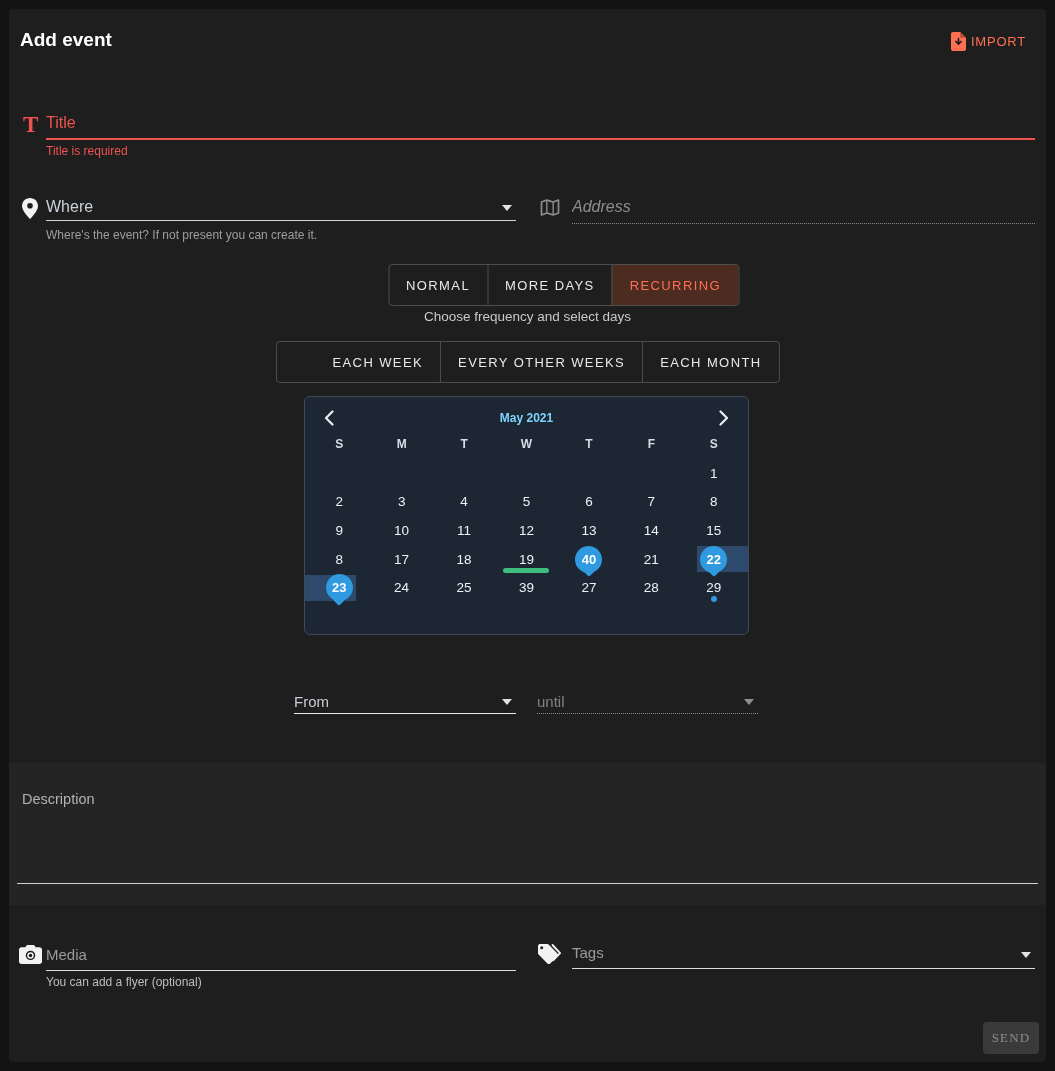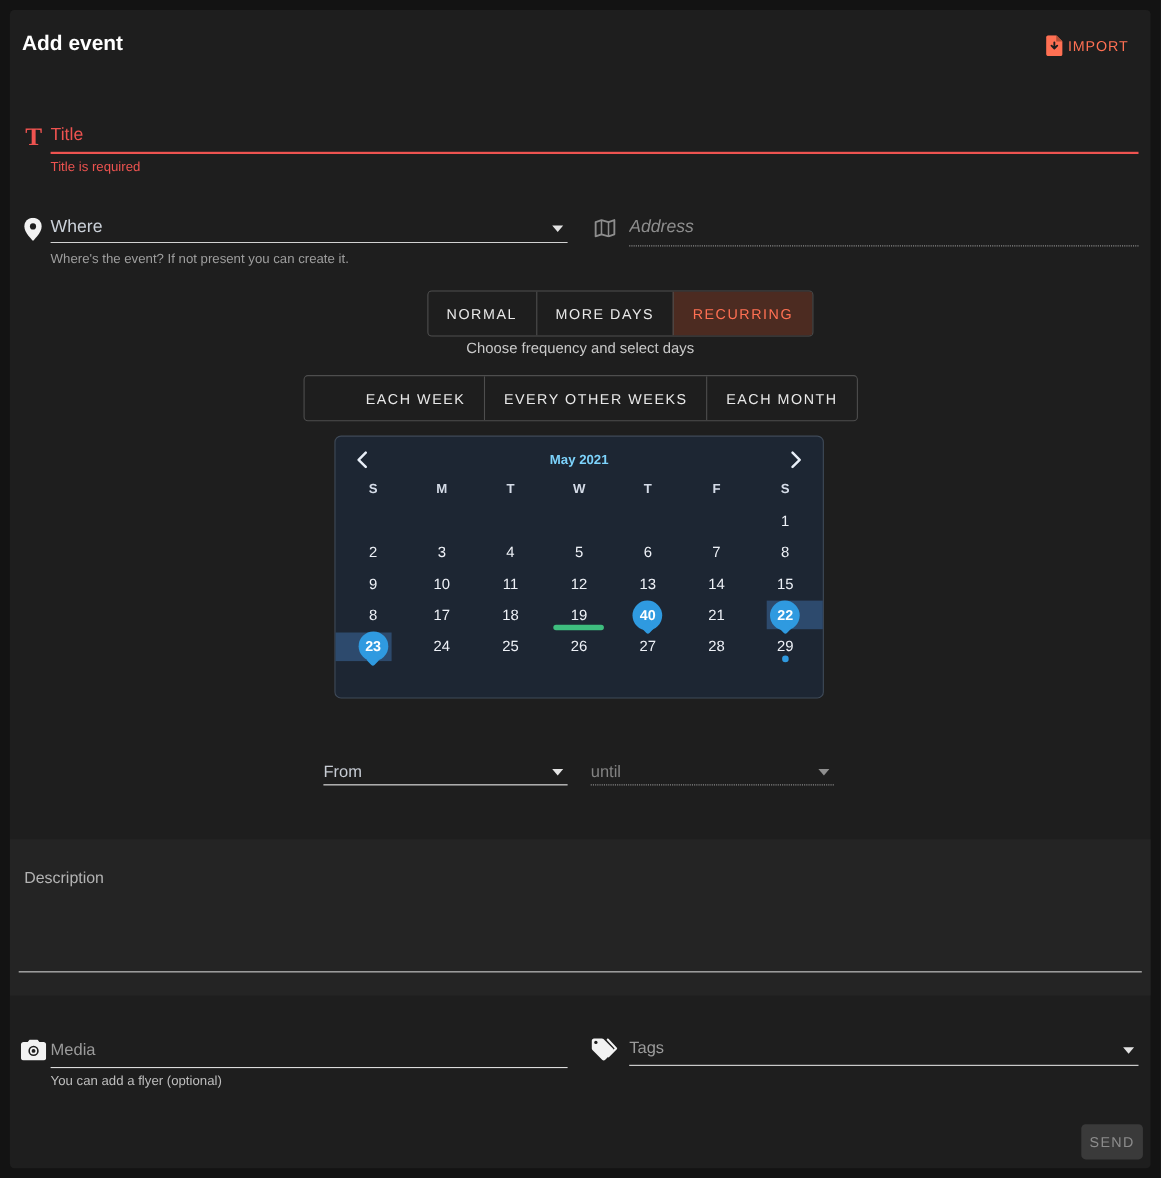--- a/index.html
+++ b/index.html
@@ -100,21 +100,21 @@
   .media-input::placeholder{color:#9b9b9b;opacity:1;}
   .media-helper{position:absolute;left:37px;top:966px;font-size:12px;color:#bdbdbd;}
   .tags-icon{position:absolute;left:528px;top:934px;}
   .tags-field{position:absolute;left:563px;top:935px;width:463px;height:25px;border-bottom:1px solid #dcdcdc;
     display:flex;align-items:flex-start;justify-content:space-between;cursor:pointer;}
   .tags-field .lbl{font-size:15px;color:#9b9b9b;}
   .tags-field .arrow-down{margin-top:8px;margin-right:4px;}
 
   
   .send-btn{position:absolute;left:974px;top:1013px;width:56px;height:32px;background:#3a3a3a;border:none;
-    border-radius:4px;color:#8c8c8c;font-size:13px;letter-spacing:1.2px;cursor:pointer;}
+    border-radius:4px;color:#8c8c8c;font-size:13px;letter-spacing:1.2px;cursor:pointer;font-family:Liberation Serif, serif;}
 </style>
 </head>
 <body>
 
 <div class="card">
 
   <div class="hdr-title">Add event</div>
 
   <button class="import-btn">
     <span style="display:flex;">
@@ -279,21 +279,21 @@
             <div class="band band-left"></div>
             <div class="day-num balloon">23</div>
           </div>
           <div class="cal-cell">
             <div class="day-num">24</div>
           </div>
           <div class="cal-cell">
             <div class="day-num">25</div>
           </div>
           <div class="cal-cell">
-            <div class="day-num">26</div>
+            <div class="day-num">39</div>
           </div>
           <div class="cal-cell">
             <div class="day-num">27</div>
           </div>
           <div class="cal-cell">
             <div class="day-num">28</div>
           </div>
           <div class="cal-cell">
             <div class="day-num">29</div>
             <div class="day-dot"></div>

